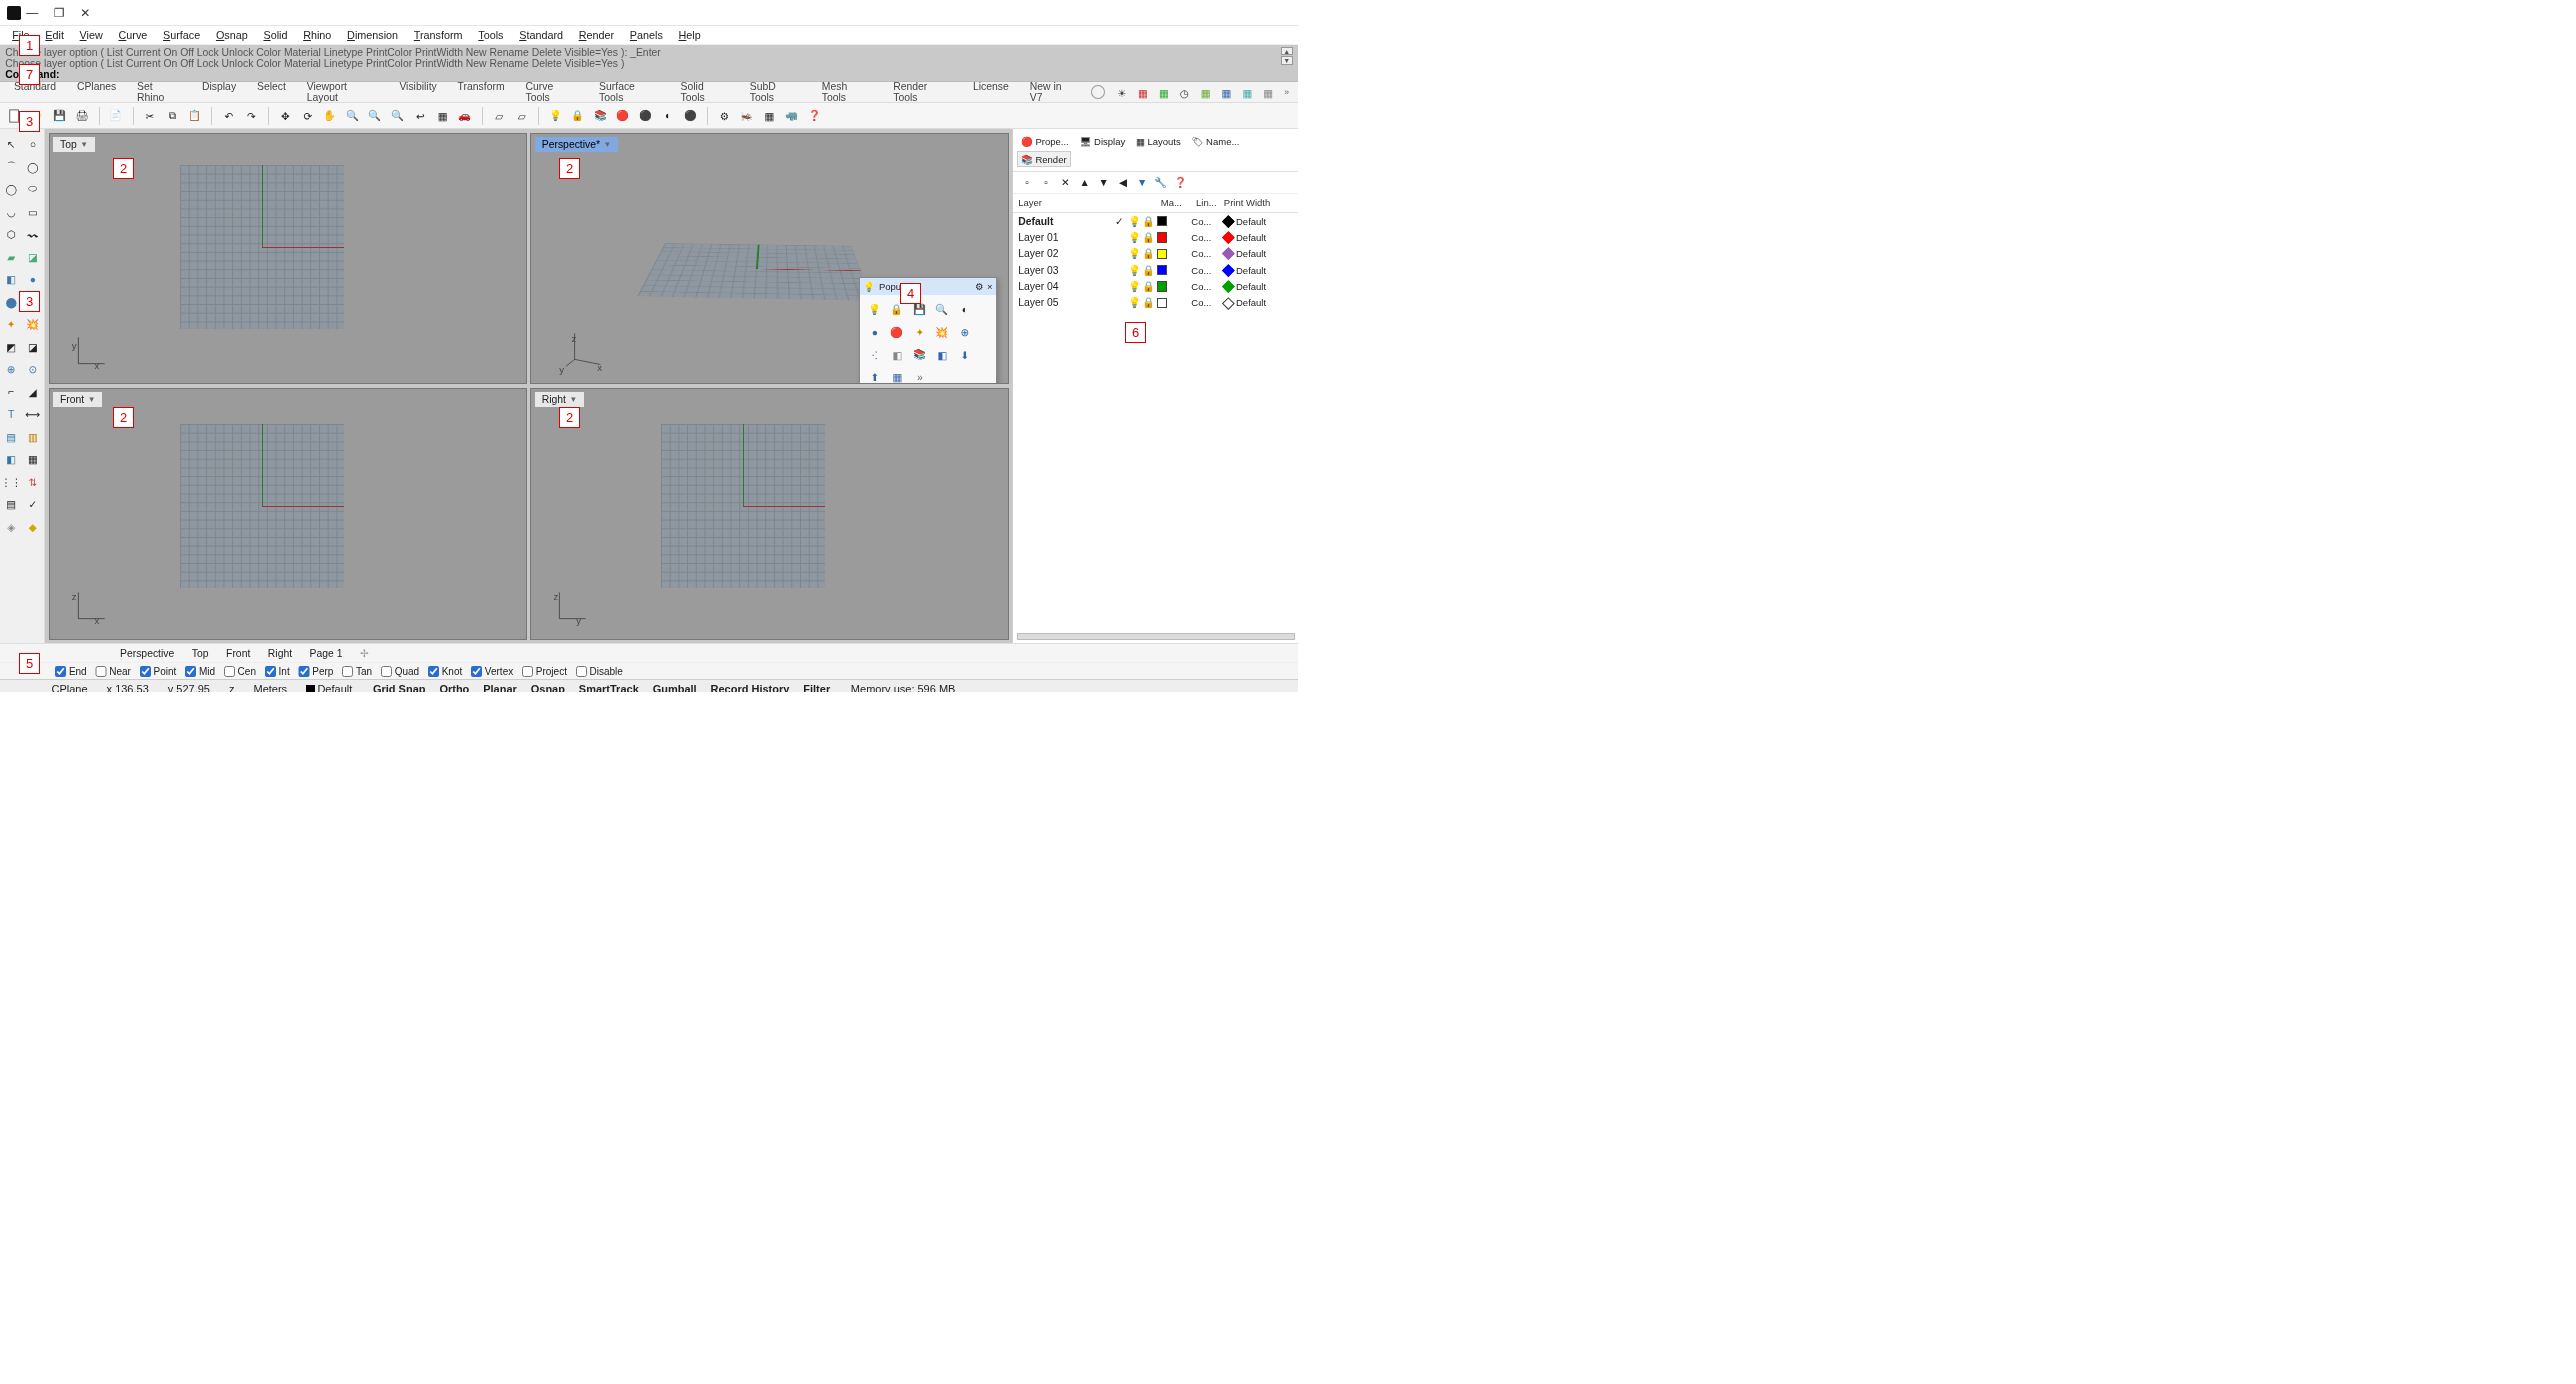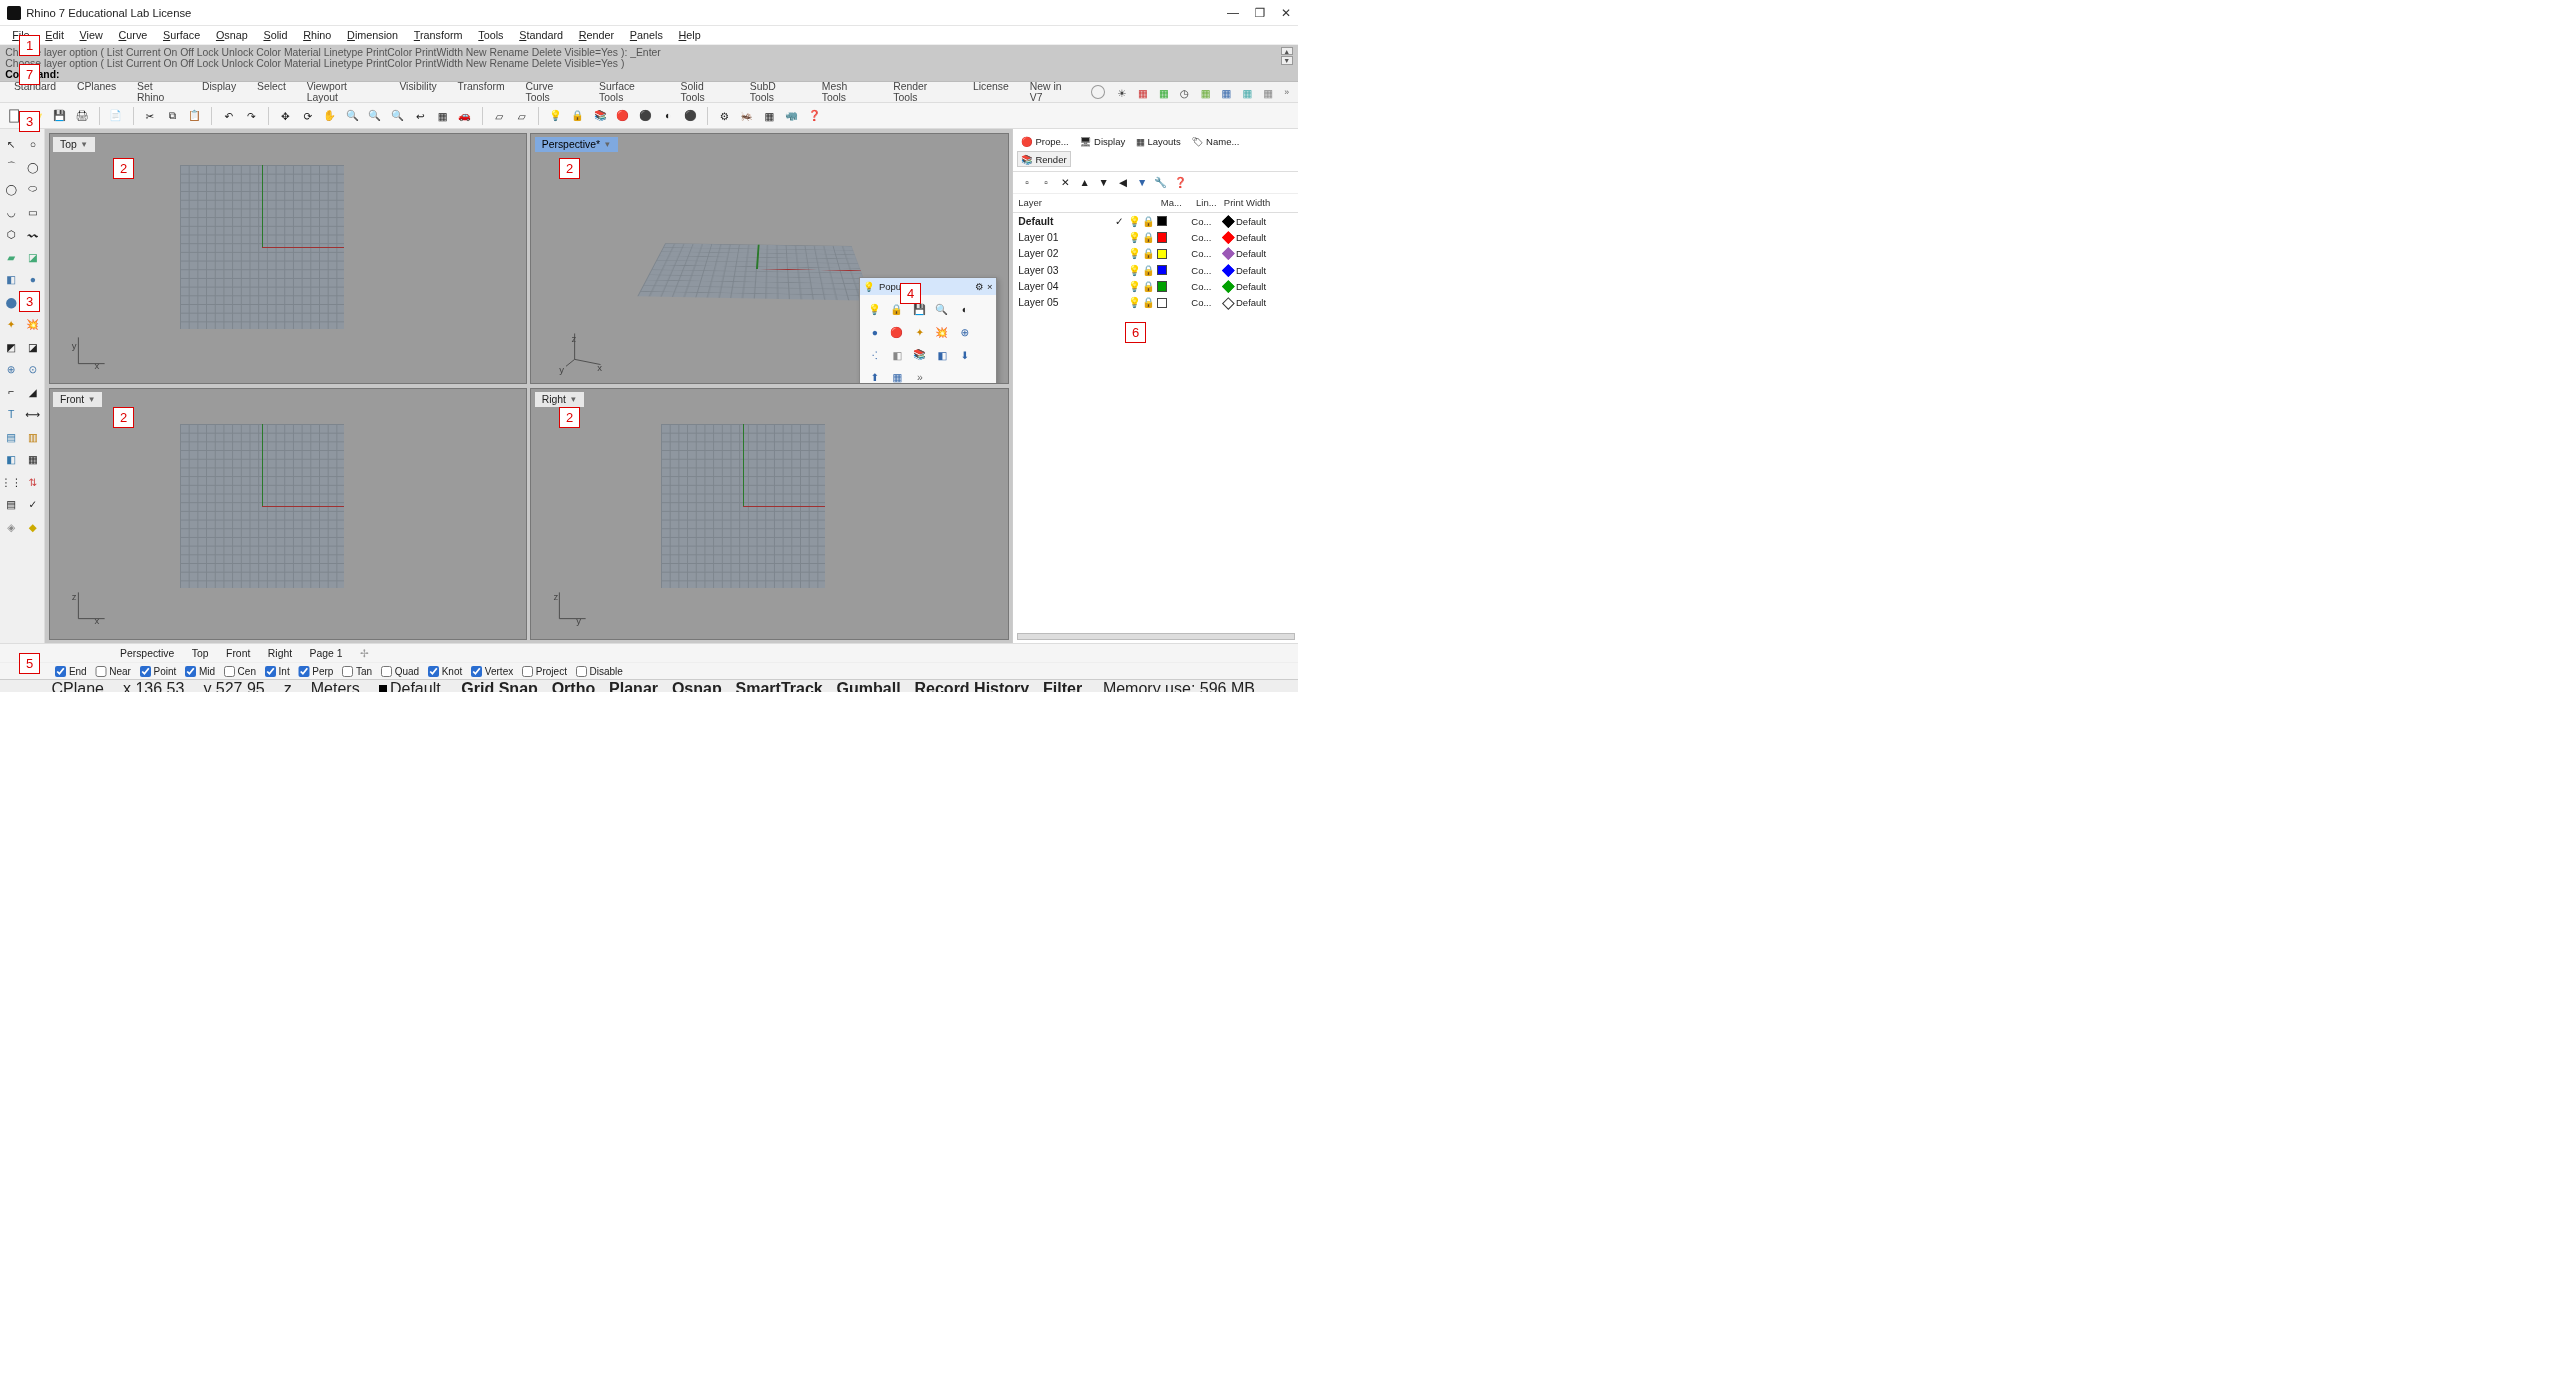--- a/index.html
+++ b/index.html
@@ -107,36 +107,35 @@
 .viewtabs{height:19px;display:flex;align-items:center;gap:3.5px;padding:0 113px;font-size:10.4px;background:#f5f5f5;border-top:0.9px solid #ddd;}
 .viewtabs span{padding:1.7px 7px;cursor:pointer;}
 .viewtabs .plus{color:#999;}
 
 
 .osnapbar{height:17.3px;display:flex;align-items:center;gap:8.7px;padding:0 55px;background:#f5f5f5;font-size:10px;border-top:0.9px solid #eee;}
 .osnapbar label{display:flex;align-items:center;gap:2.6px;cursor:pointer;}
 .osnapbar input{width:11.3px;height:11.3px;accent-color:#2a6dd0;}
 
 
-.statusbar{height:17.3px;display:flex;align-items:center;gap:12px;padding:0 7px 0 48px;background:#eee;font-size:16px;border-top:0.9px solid #ccc;}
+.statusbar{height:17.3px;display:flex;align-items:center;gap:12px;padding:0 7px 0 48px;background:#eee;font-size:11px;border-top:0.9px solid #ccc;}
 .statusbar .cell{padding:0 3.5px;}
 .statusbar .toggle{padding:0 5.2px;cursor:pointer;font-weight:bold;}
 .statusbar .toggle.bold{font-weight:600;}
 .statusbar .swatch{width:8.7px;height:8.7px;background:#000;display:inline-block;margin-right:2.6px;vertical-align:middle;}
 
 
 .callout{position:absolute;border:1.7px solid #d00;color:#d00;background:#fff;width:21px;height:21px;display:flex;align-items:center;justify-content:center;font-size:13px;font-weight:400;z-index:20;}
 svg{display:block;}
 </style>
 </head>
 <body>
 
 <div class="titlebar">
   <div class="logo"></div>
-  <div class="title">Rhino 7 Educational Lab License</div>
   <div class="winbtns">
     <span>—</span>
     <span>❐</span>
     <span>✕</span>
   </div>
 </div>
 
 <div class="menubar" id="menubar">
     <span>File</span>
     <span>Edit</span>

